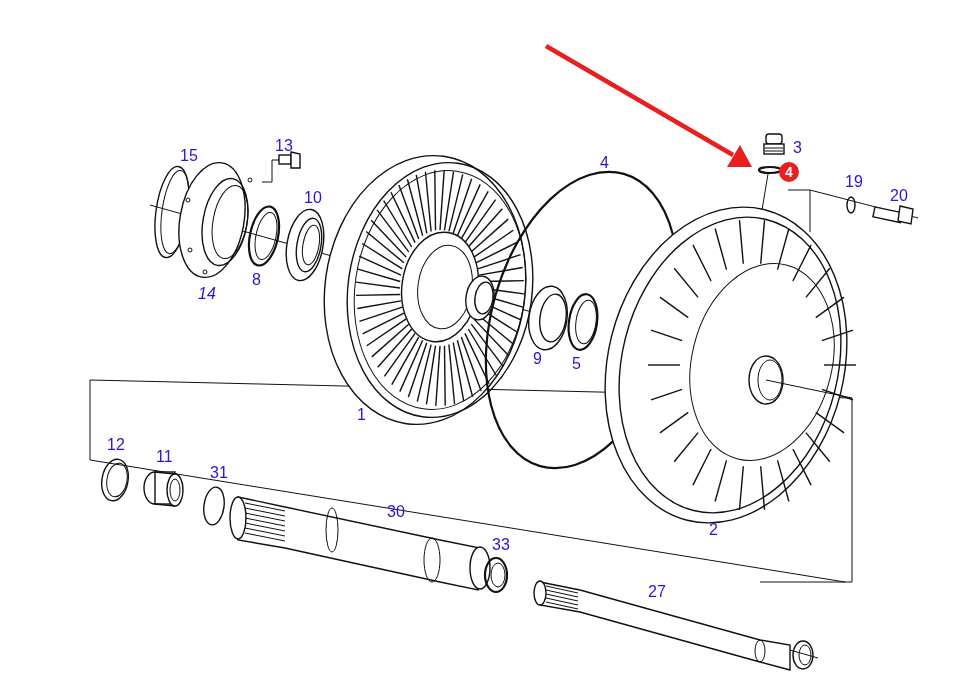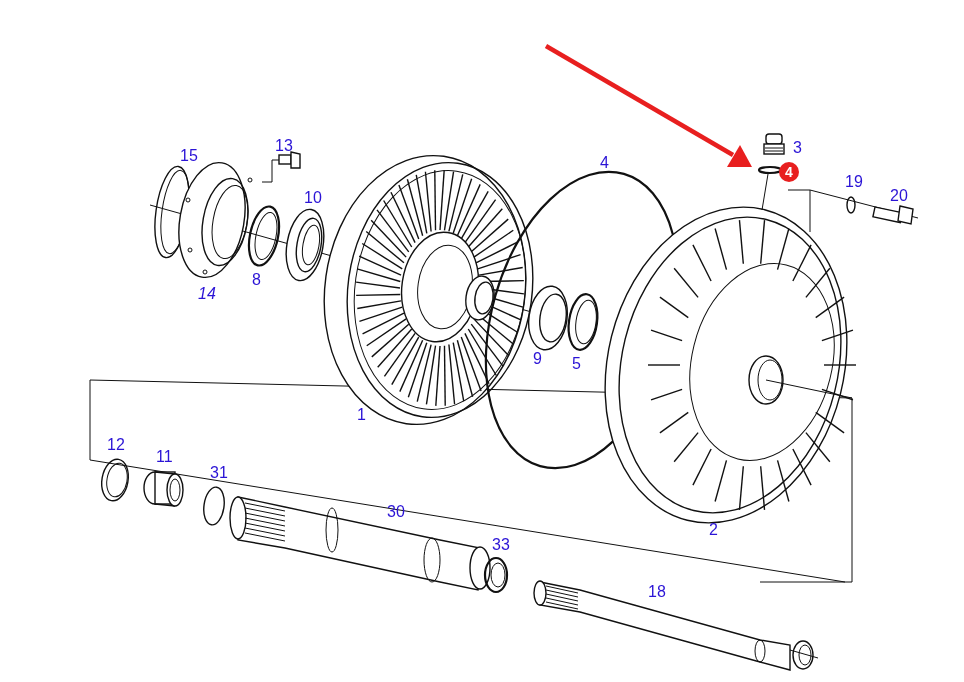--- a/index.html
+++ b/index.html
@@ -269,13 +269,13 @@
 <div class="lbl" style="left:890px;top:188px;">20</div>
 <div class="lbl" style="left:533px;top:351px;">9</div>
 <div class="lbl" style="left:572px;top:356px;">5</div>
 <div class="lbl" style="left:357px;top:407px;">1</div>
 <div class="lbl" style="left:709px;top:522px;">2</div>
 <div class="lbl" style="left:107px;top:437px;text-align:center;">12</div>
 <div class="lbl" style="left:156px;top:449px;">11</div>
 <div class="lbl" style="left:210px;top:465px;">31</div>
 <div class="lbl" style="left:387px;top:504px;">30</div>
 <div class="lbl" style="left:492px;top:537px;">33</div>
-<div class="lbl" style="left:648px;top:584px;">18</div>
+<div class="lbl" style="left:648px;top:584px;">27</div>
 
 </body></html>

